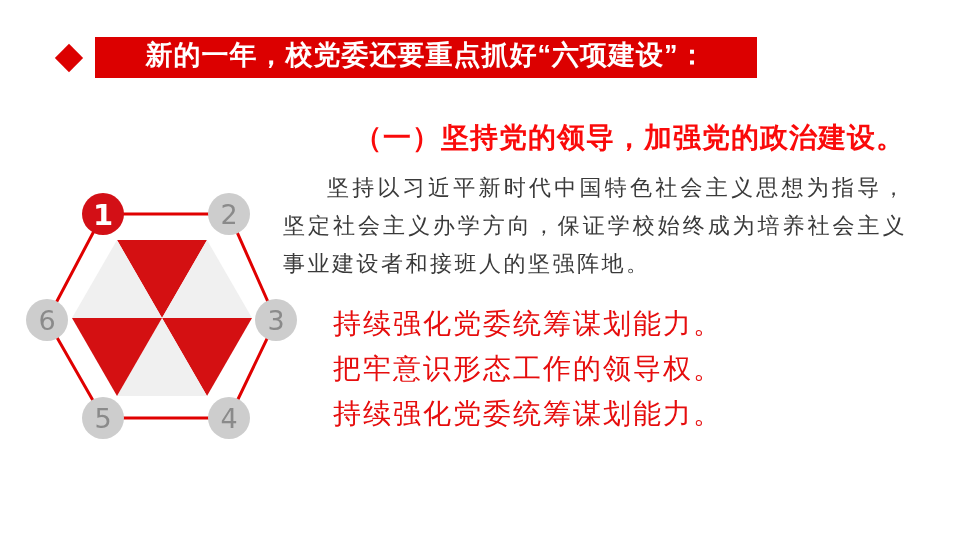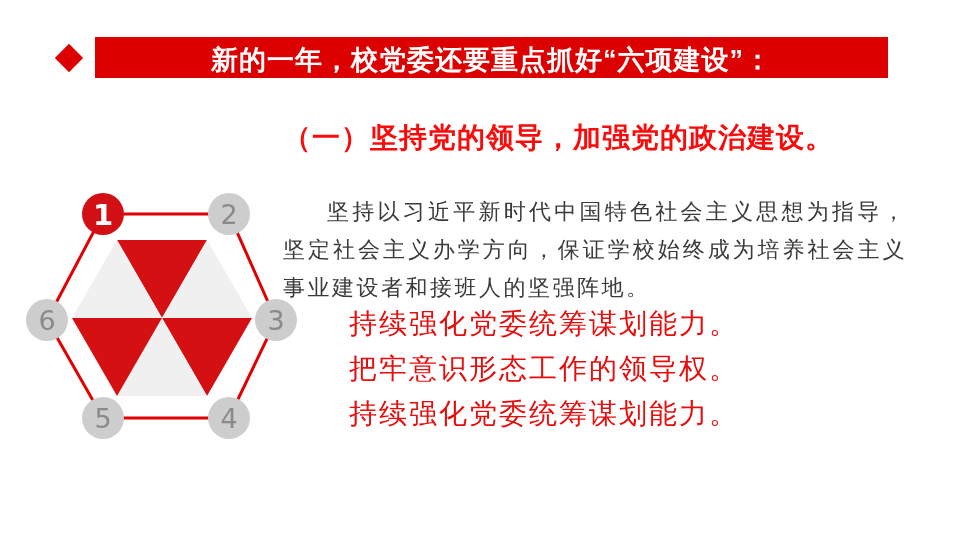--- a/index.html
+++ b/index.html
@@ -14,63 +14,61 @@
 
   
   .diamond {
     position: absolute; left: 59px; top: 48px;
     width: 20px; height: 20px;
     background: #dc0000;
     transform: rotate(45deg);
   }
   .banner {
     position: absolute; left: 95px; top: 37px;
-    width: 793px; height: 41px;
+    width: 662px; height: 41px;
     background: #dc0000;
-    display: flex; align-items: flex-end; justify-content: center;
+    display: flex; align-items: flex-start; justify-content: center;
   }
   .banner-title {
     color: #ffffff;
     font-size: 27px;
     font-weight: bold;
     letter-spacing: 1px;
     white-space: nowrap;
   }
 
   
   .section-heading {
     position: absolute; left: 283px; top: 119px;
     width: 622px;
-    text-align: left;
+    text-align: right;
     color: #fa0a0a;
     font-size: 28px;
     font-weight: bold;
     letter-spacing: 1px;
     white-space: nowrap;
   }
   .section-paragraph {
     position: absolute; left: 283px; top: 169px;
     width: 624px;
     color: #3a3a3a;
     font-family: "Liberation Serif", serif;
     font-size: 22px;
     line-height: 38px;
     letter-spacing: 2.5px;
     text-align: justify;
     text-indent: 2em;
-    margin-top: 24px;
   }
   .points {
     position: absolute; left: 333px; top: 301px;
     color: #e60d0d;
     font-family: Liberation Sans, sans-serif;
     font-size: 28px;
     line-height: 45px;
     letter-spacing: 2px;
-    margin-left: 16px;
   }
   .point-item { white-space: nowrap; }
 
   
   .node-num {
     font-family: "DejaVu Sans", sans-serif;
     font-size: 27px;
     text-anchor: middle;
   }
   .node-num-active {

